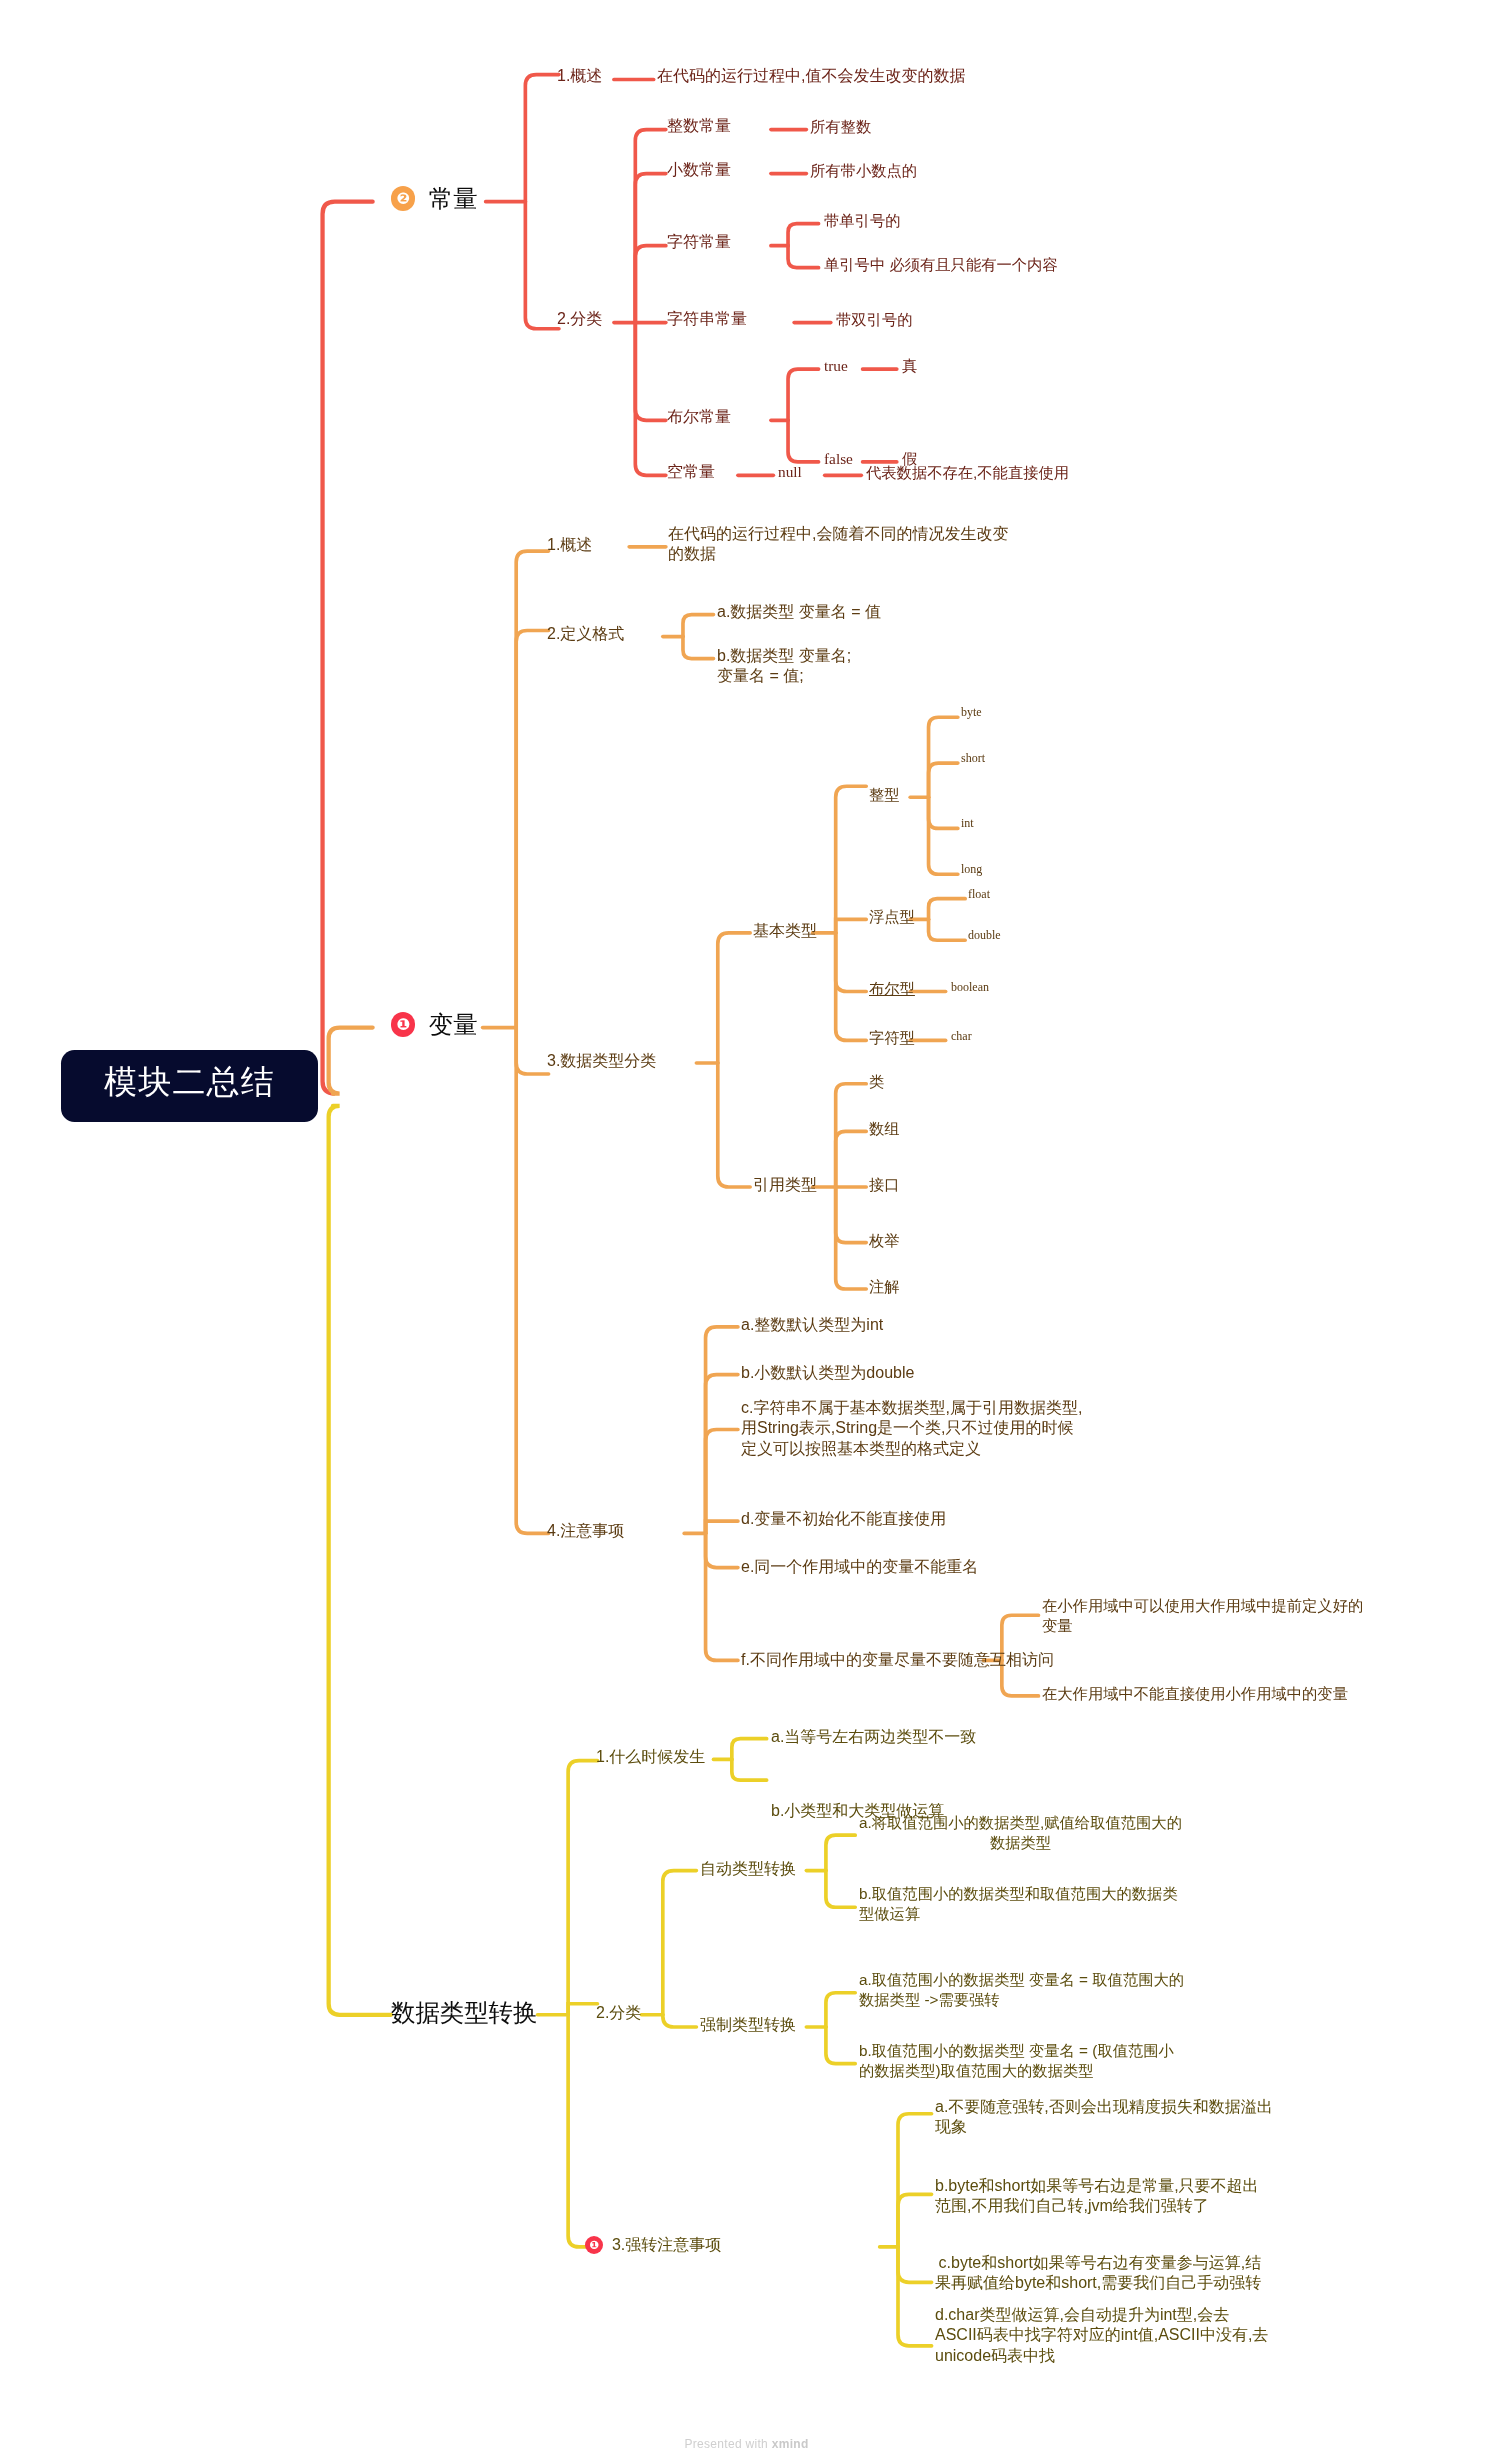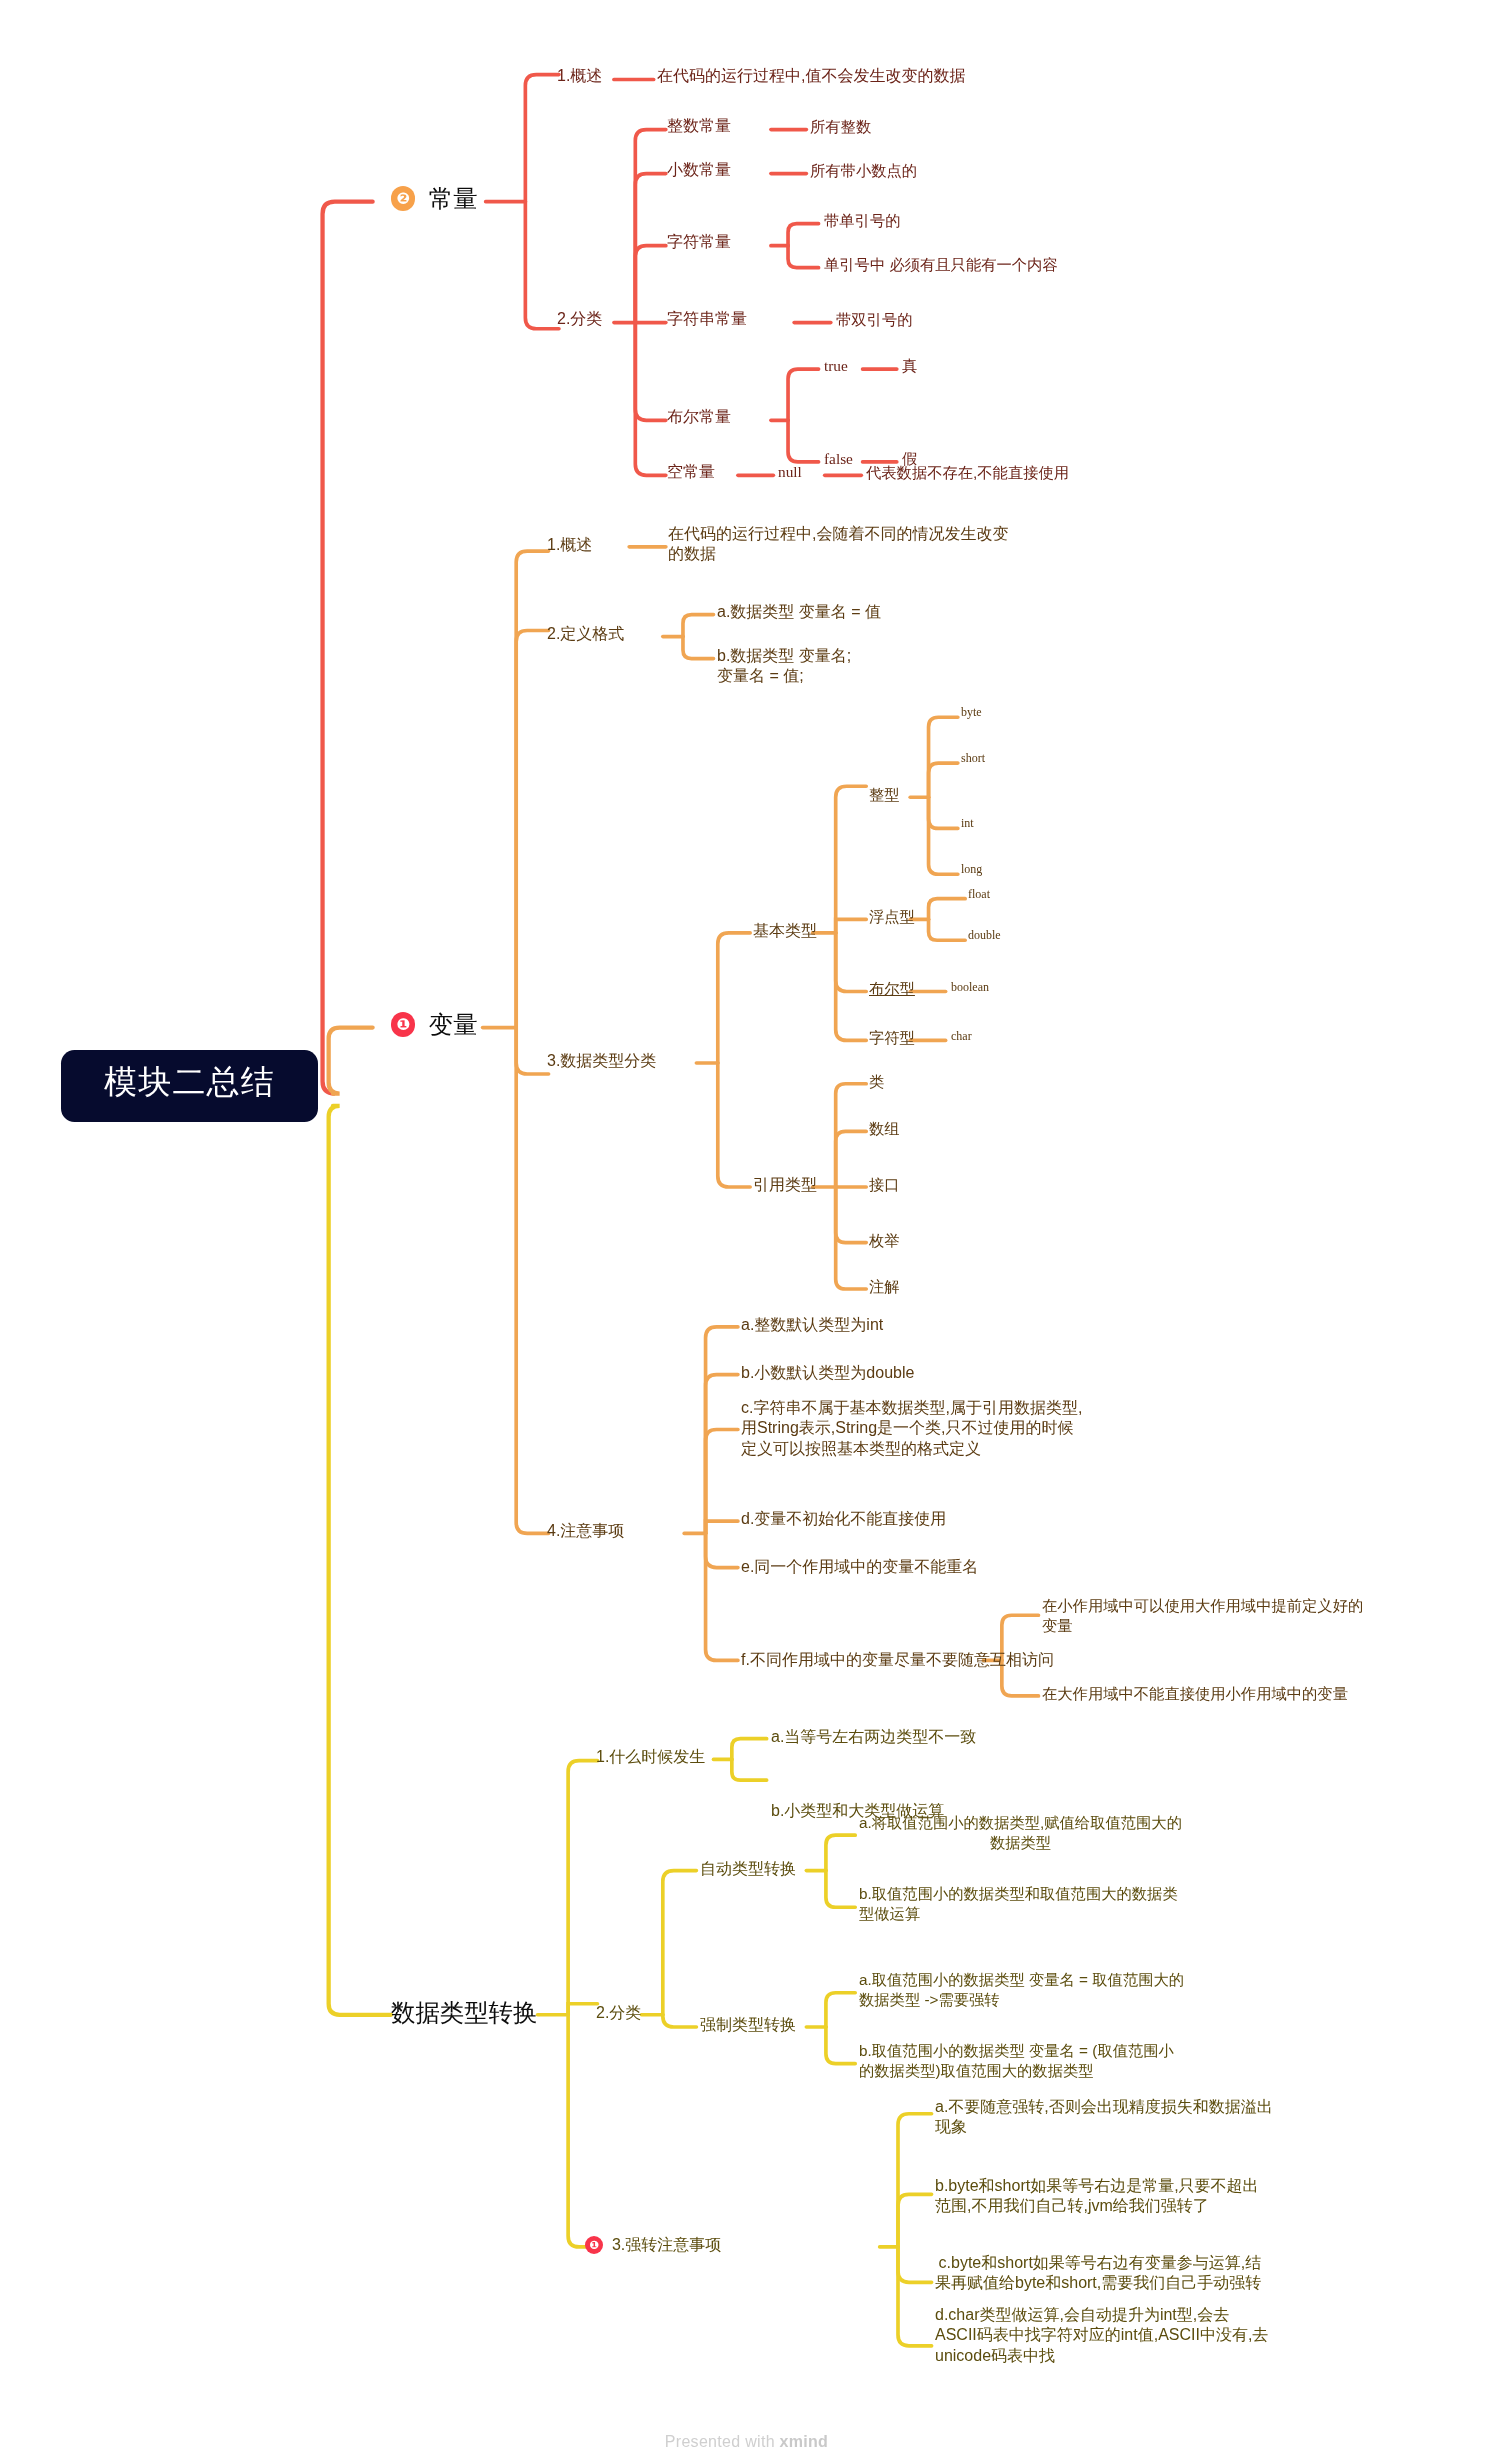--- a/index.html
+++ b/index.html
@@ -86,21 +86,21 @@
     flex: 0 0 auto;
     line-height: 1;
   }
   
   .footer {
     position: absolute;
     left: 0; right: 0;
     bottom: 11px;
     text-align: center;
     color: #cfcfcf;
-    font-size: 16px;
+    font-size: 12px;
     letter-spacing: 0.3px;
   }
   .footer .brand { font-weight: bold; color: #c9c9c9; }
 </style>
 </head>
 <body>
 
 <div id="canvas">
 
   <svg id="links" xmlns="http://www.w3.org/2000/svg" viewBox="0 0 2444 4030" width="1493" height="2462">

